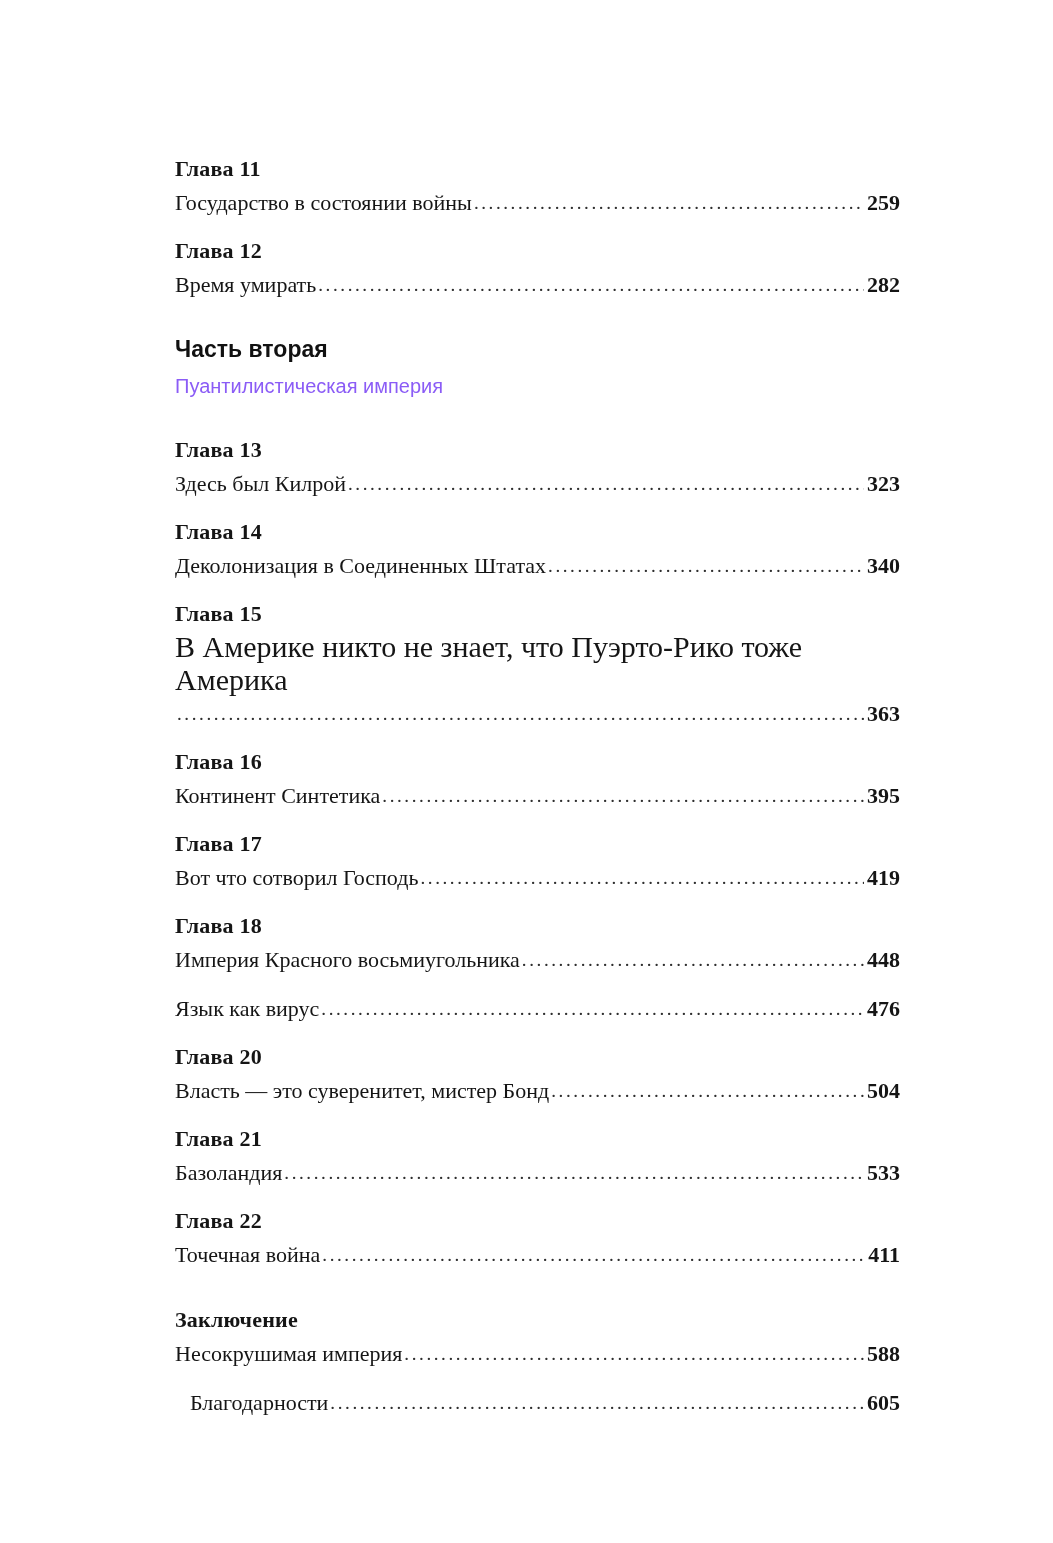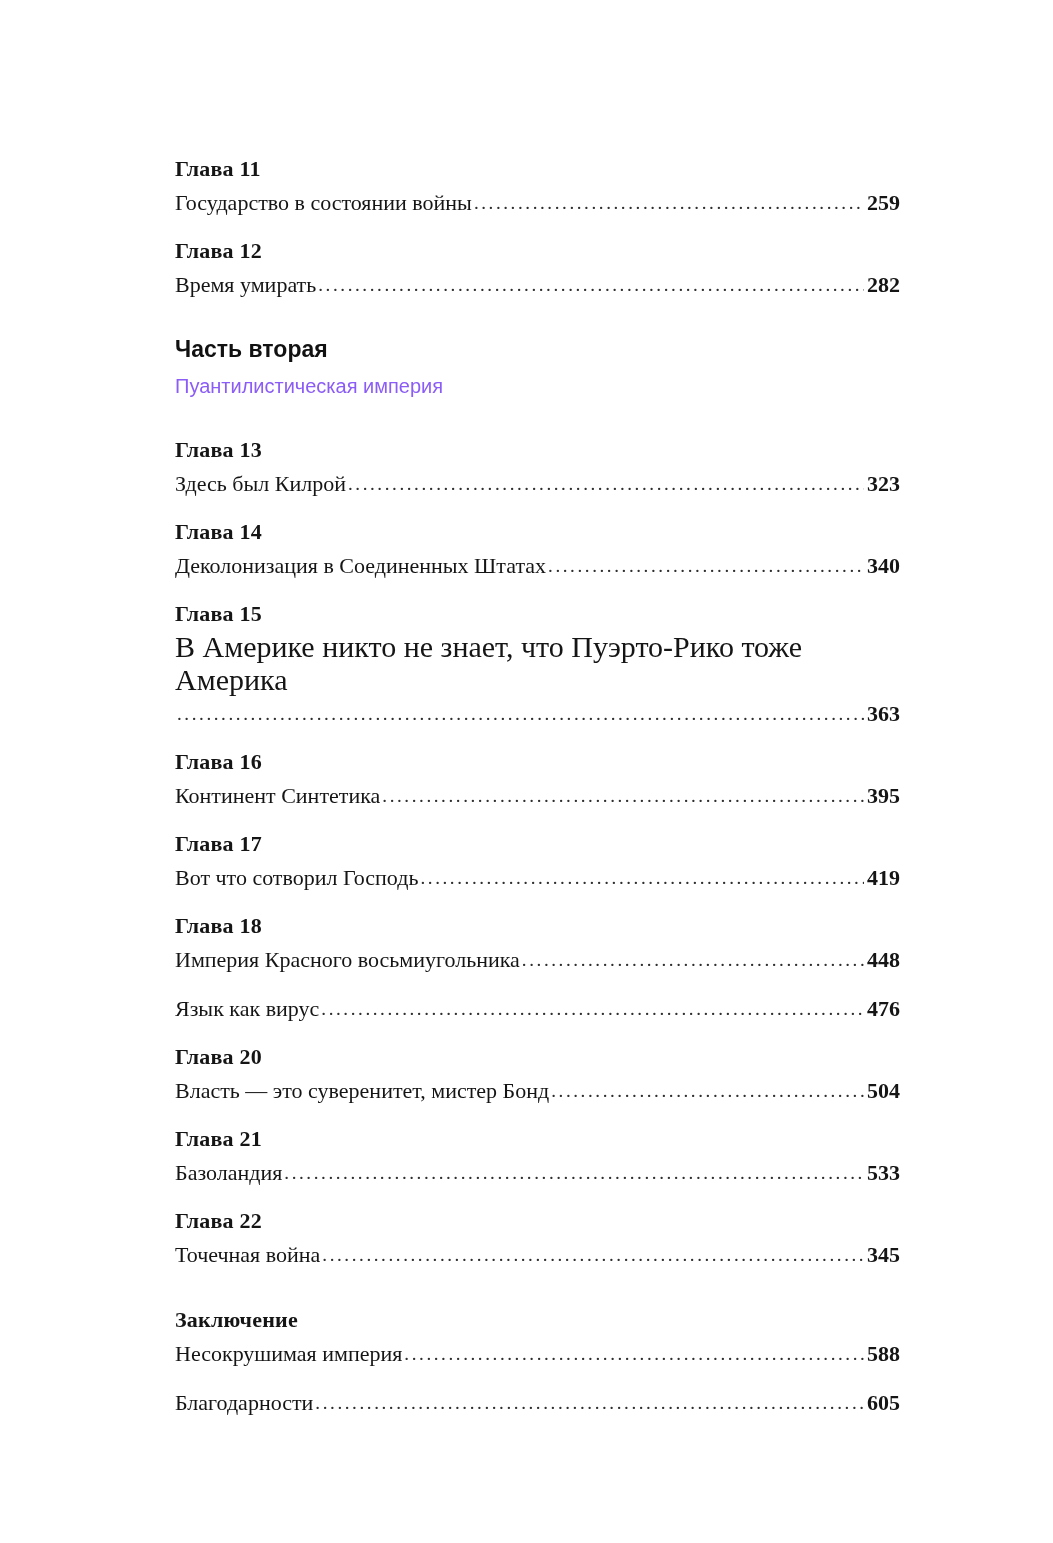--- a/index.html
+++ b/index.html
@@ -62,21 +62,21 @@
     font-size: 23px;
     line-height: 36px;
     color: #111111;
   }
   .part-title {
     font-size: 20px;
     line-height: 38px;
     color: #8b5cf6;
   }
   .entry.conclusion { margin-top: 32px; }
-  .entry.single { margin-top: 4px; }
+  .entry.single { margin-top: 4px; margin-left: 15px; }
 </style>
 </head>
 <body>
 
 <div class="page">
   <div class="toc" id="toc">
   <div class="entry chapter">
     <div class="heading">Глава 11</div>
     <div class="line">
       <span class="title">Государство в состоянии войны</span>
@@ -177,21 +177,21 @@
       <span class="leader"></span>
       <span class="pagenum">533</span>
     </div>
   </div>
 
   <div class="entry chapter">
     <div class="heading">Глава 22</div>
     <div class="line">
       <span class="title">Точечная война</span>
       <span class="leader"></span>
-      <span class="pagenum">345</span>
+      <span class="pagenum">411</span>
     </div>
   </div>
 
   <div class="entry conclusion">
     <div class="heading">Заключение</div>
     <div class="line">
       <span class="title">Несокрушимая империя</span>
       <span class="leader"></span>
       <span class="pagenum">588</span>
     </div>

